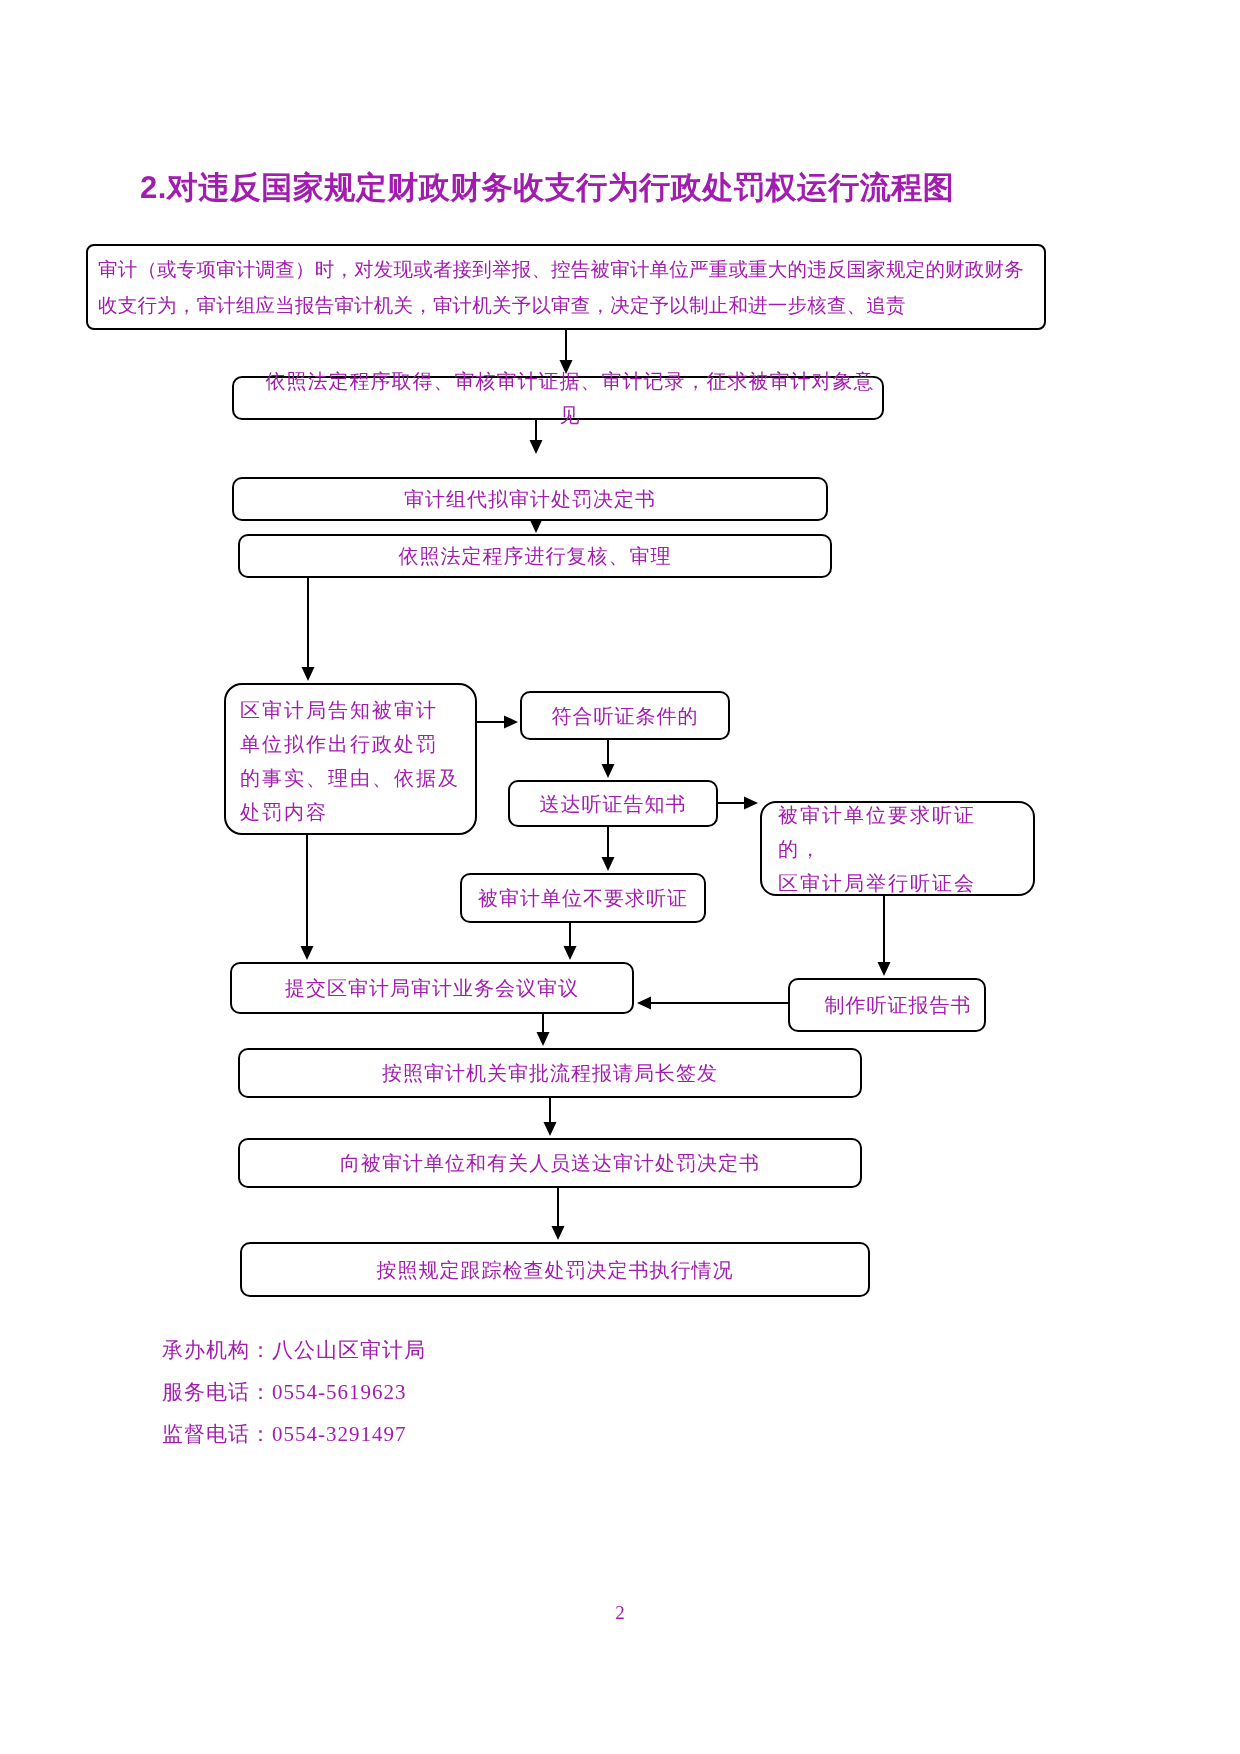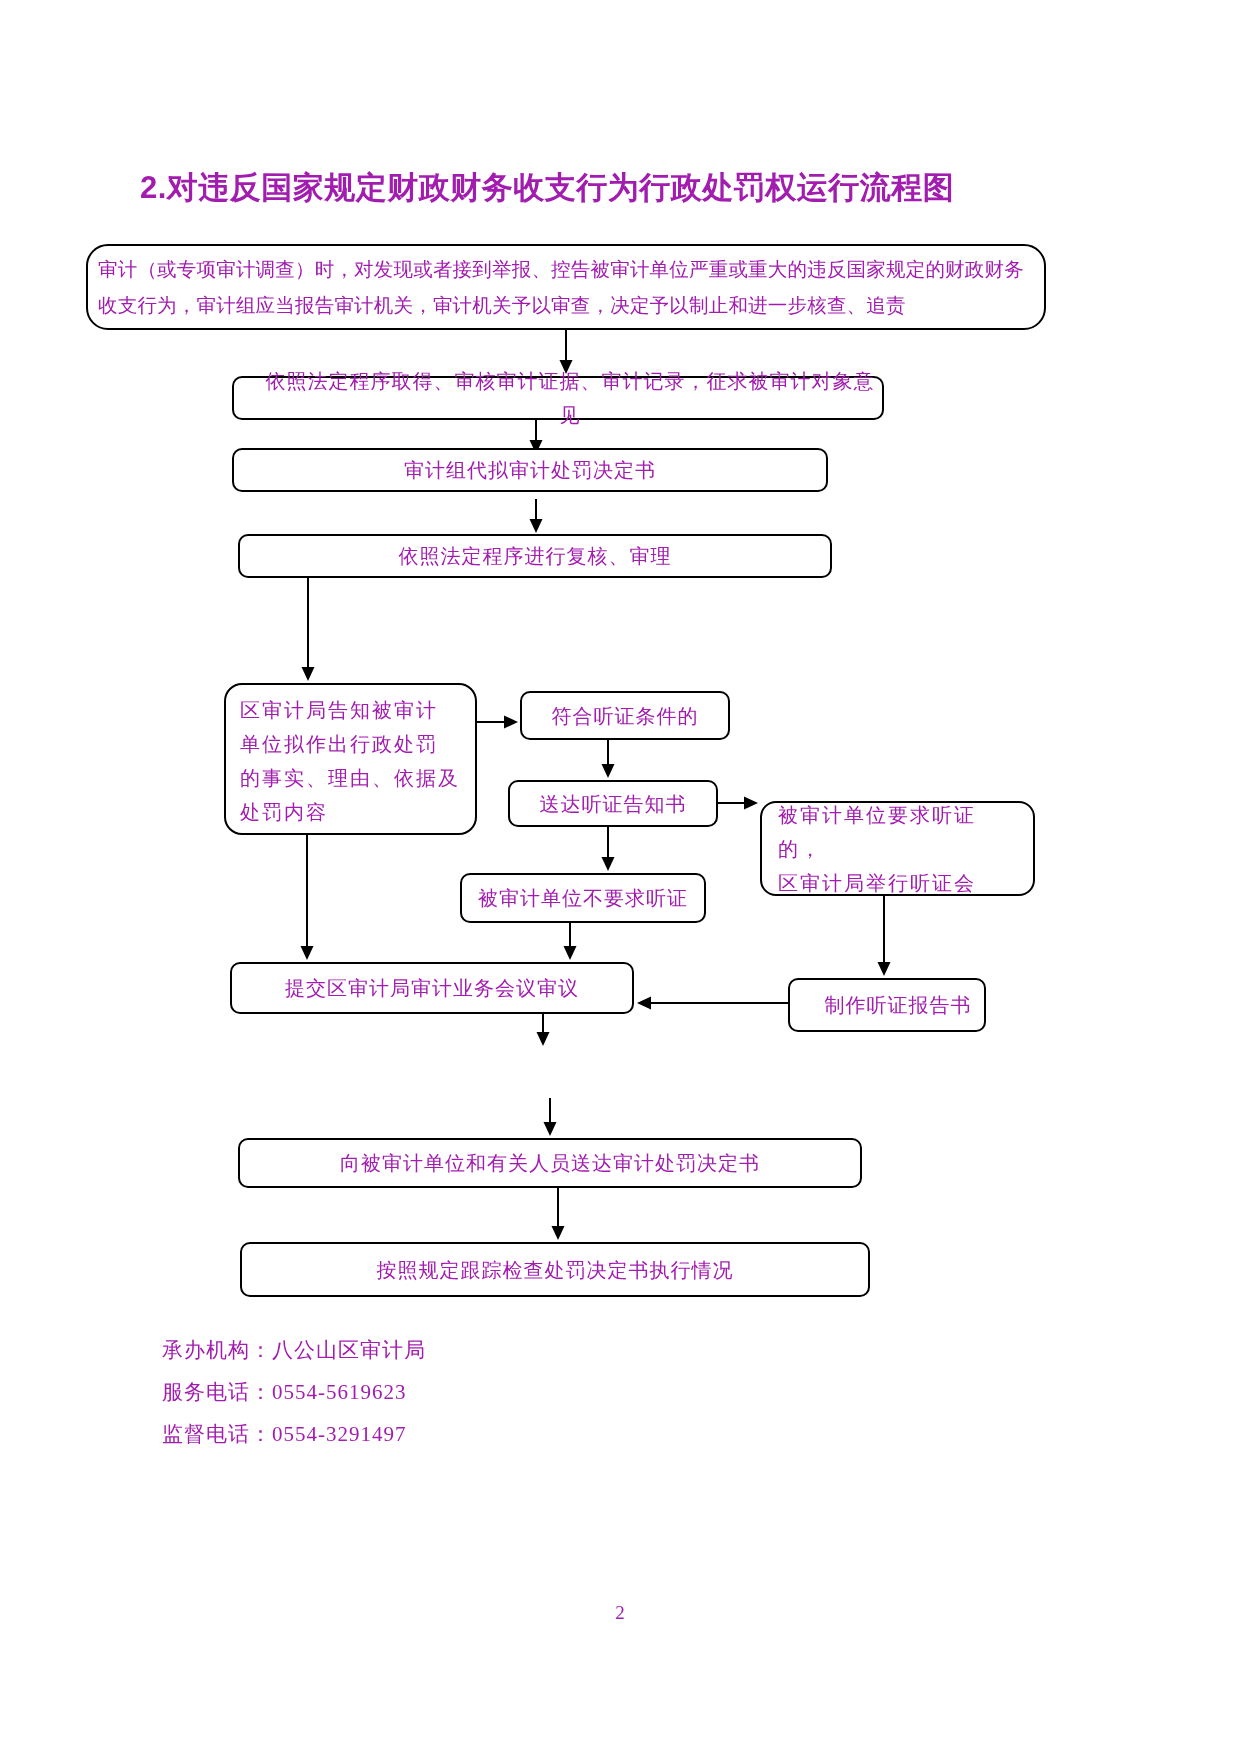--- a/index.html
+++ b/index.html
@@ -29,23 +29,23 @@
     box-sizing:border-box;
     border:2px solid #000;border-radius:10px;
     background:#fff;
     display:flex;align-items:center;justify-content:center;
     text-align:center;
     font-size:20px;line-height:34px;letter-spacing:1px;
     white-space:pre-line;
   }
   #n-intro{left:86px;top:244px;width:960px;height:86px;
     justify-content:flex-start;align-items:flex-start;text-align:left;
-    padding:6px 10px;font-size:19.5px;line-height:36px;letter-spacing:0.2px;border-radius:22px;}
+    padding:6px 10px;font-size:19.5px;line-height:36px;letter-spacing:0.2px;border-radius:8px;}
   #n-evidence{left:232px;top:376px;width:652px;height:44px;padding-left:24px;}
-  #n-draft{left:232px;top:448px;width:596px;height:44px;}
+  #n-draft{left:232px;top:477px;width:596px;height:44px;}
   #n-review{left:238px;top:534px;width:594px;height:44px;}
   #n-notify{left:224px;top:683px;width:253px;height:152px;
     justify-content:flex-start;align-items:flex-start;text-align:left;
     padding:8px 14px;letter-spacing:2px;border-radius:18px;}
   #n-eligible{left:520px;top:691px;width:210px;height:49px;border-radius:10px;}
   #n-notice{left:508px;top:780px;width:210px;height:47px;}
   #n-requested{left:760px;top:801px;width:275px;height:95px;
     justify-content:flex-start;text-align:left;padding:0 16px;letter-spacing:2px;border-radius:16px;}
   #n-nohearing{left:460px;top:873px;width:246px;height:50px;}
   #n-report{left:788px;top:978px;width:198px;height:54px;padding-left:22px;}
@@ -144,20 +144,21 @@
 单位拟作出行政处罚
 的事实、理由、依据及
 处罚内容</div>
   <div class="node" id="n-eligible">符合听证条件的</div>
   <div class="node" id="n-notice">送达听证告知书</div>
   <div class="node" id="n-requested">被审计单位要求听证的，
 区审计局举行听证会</div>
   <div class="node" id="n-nohearing">被审计单位不要求听证</div>
   <div class="node" id="n-report">制作听证报告书</div>
   <div class="node" id="n-committee">提交区审计局审计业务会议审议</div>
+  <div class="node" id="n-sign">按照审计机关审批流程报请局长签发</div>
   <div class="node" id="n-deliver">向被审计单位和有关人员送达审计处罚决定书</div>
   <div class="node" id="n-track">按照规定跟踪检查处罚决定书执行情况</div>
 
   <div class="footer-line" id="f-agency">承办机构：八公山区审计局</div>
   <div class="footer-line" id="f-service">服务电话：0554-5619623</div>
   <div class="footer-line" id="f-supervision">监督电话：0554-3291497</div>
 
   <div class="page-number">2</div>
 
 </div>

